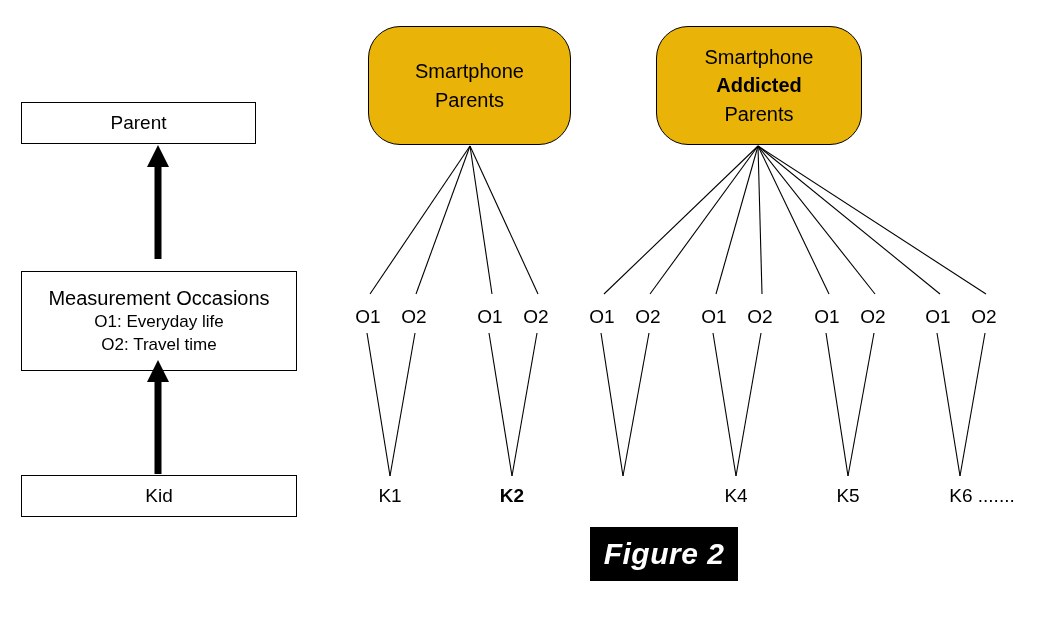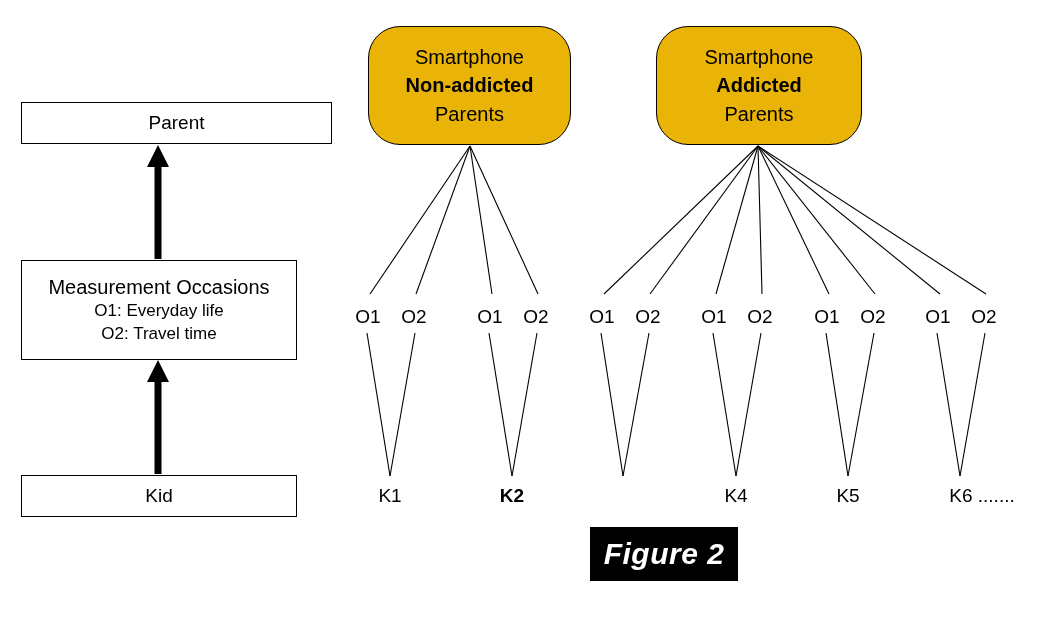--- a/index.html
+++ b/index.html
@@ -101,37 +101,36 @@
     width: 1054px;
     height: 620px;
     pointer-events: none;
   }
 </style>
 </head>
 <body>
 
 <div id="canvas">
 
-  <div class="legend-box" style="left:21px; top:102px; width:311px; height:42px;text-align:right;">
+  <div class="legend-box" style="left:21px; top:102px; width:235px; height:42px;text-align:right;">
     <div class="legend-title">Parent</div>
   </div>
 
-  <div class="legend-box" style="left:21px; top:260px; width:276px; height:100px;">
+  <div class="legend-box" style="left:21px; top:271px; width:276px; height:100px;">
     <div class="legend-title big">Measurement Occasions</div>
     <div class="legend-sub">O1: Everyday life</div>
     <div class="legend-sub">O2: Travel time</div>
   </div>
 
   <div class="legend-box" style="left:21px; top:475px; width:276px; height:42px;">
     <div class="legend-title">Kid</div>
   </div>
 
   <div class="parent-box" style="left:368px; top:26px; width:203px; height:119px;">
     <div class="ln">Smartphone</div>
-    <div class="ln bold">Non-addicted</div>
     <div class="ln">Parents</div>
   </div>
 
   <div class="parent-box" style="left:656px; top:26px; width:206px; height:119px;">
     <div class="ln">Smartphone</div>
     <div class="ln bold">Addicted</div>
     <div class="ln">Parents</div>
   </div>
 
   <div class="node-label" style="left:368px; top:307px;">O1</div>

